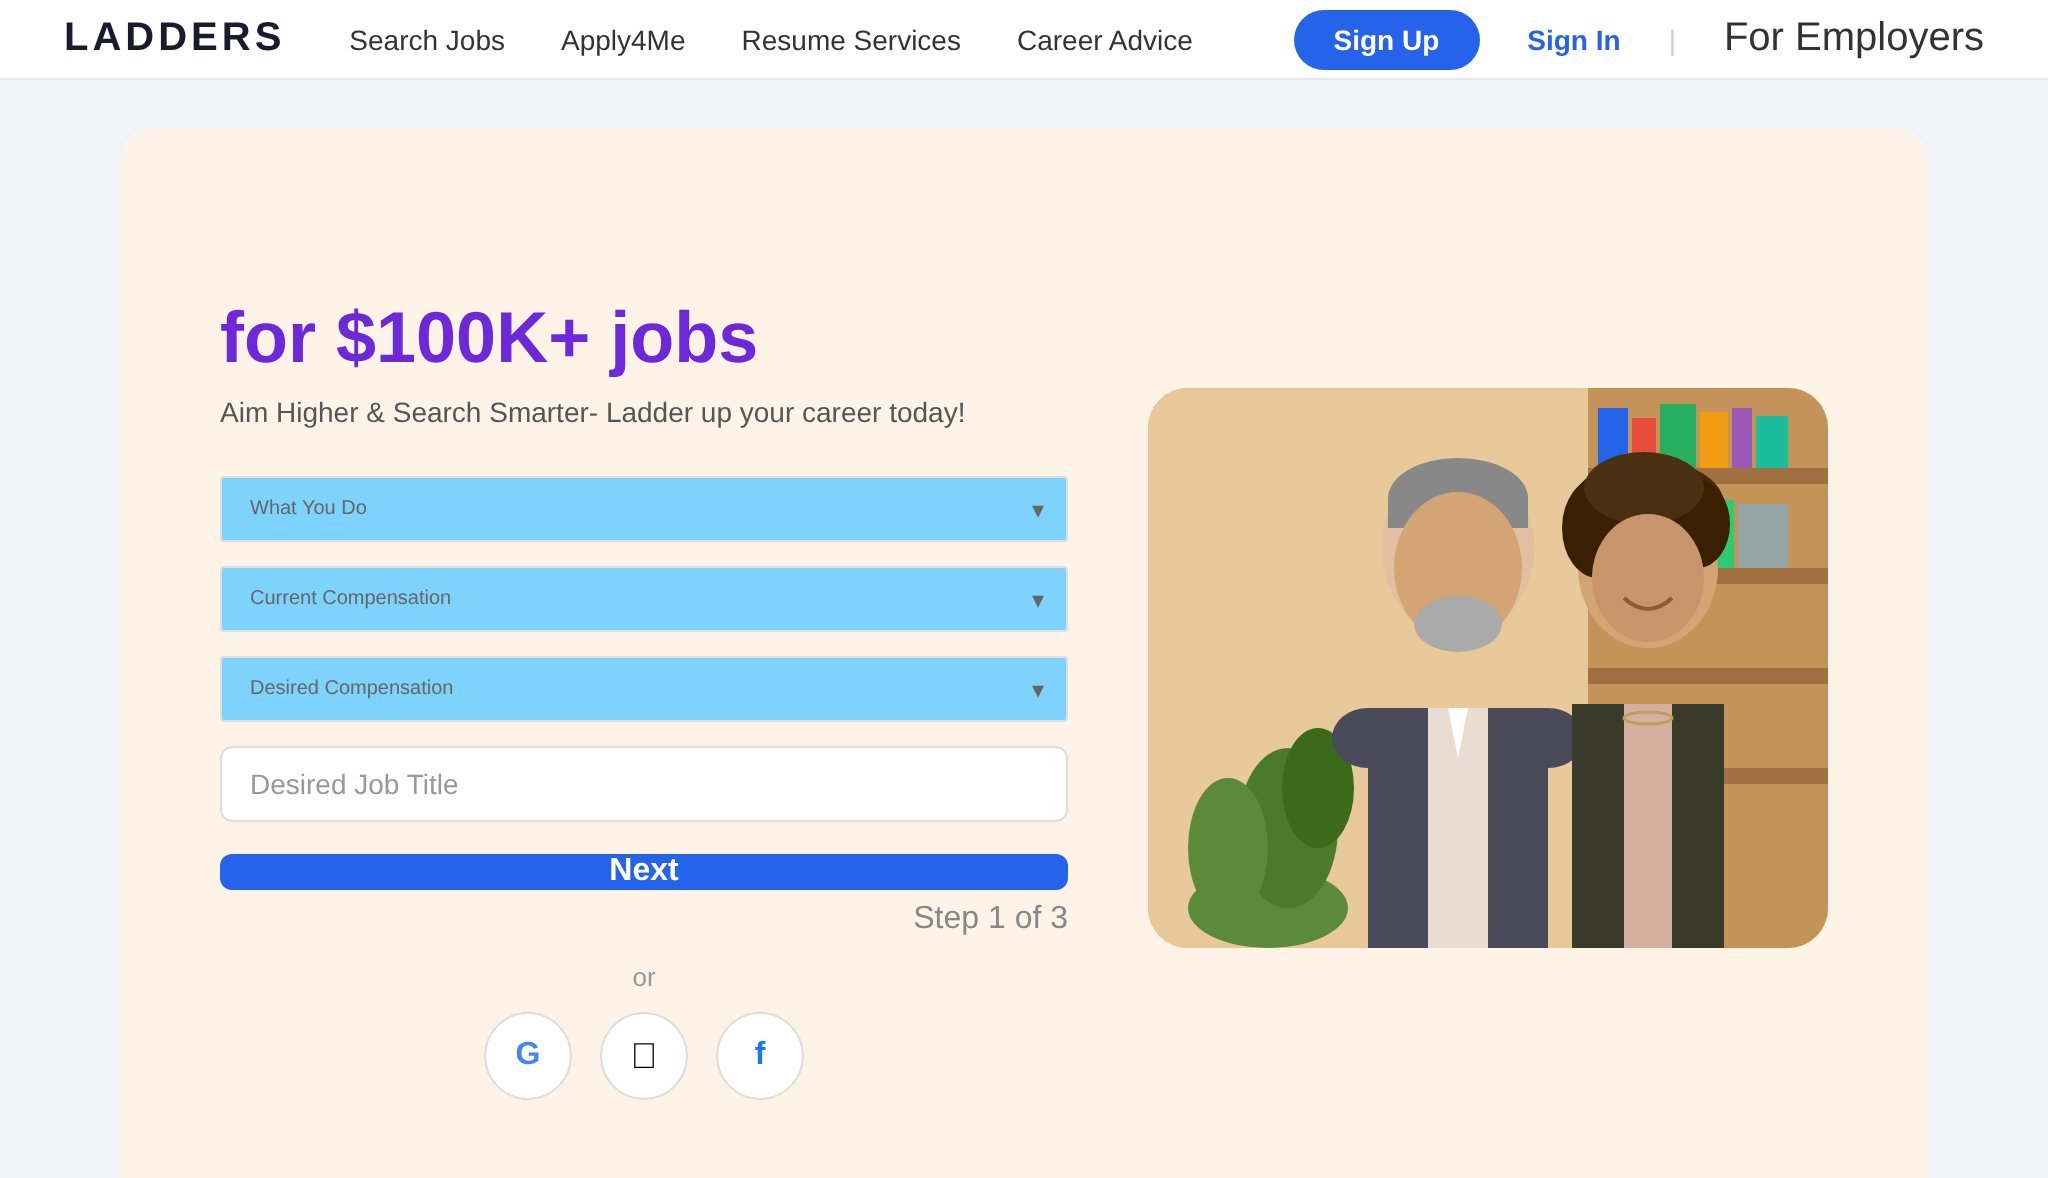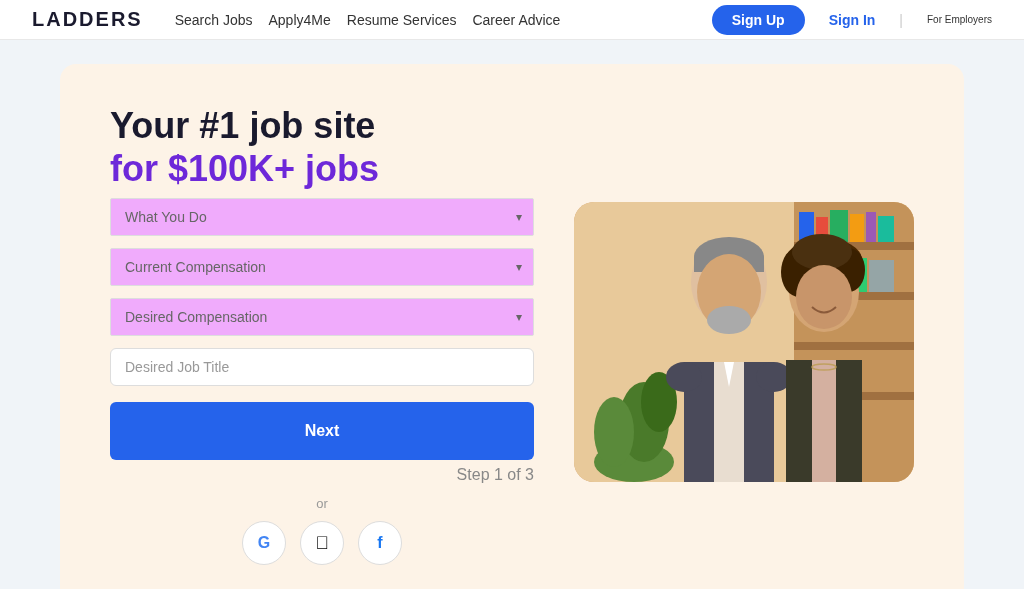--- a/index.html
+++ b/index.html
@@ -16,21 +16,21 @@
     }
     .nav-logo {
       font-weight: 800;
       font-size: 20px;
       letter-spacing: 2px;
       color: #1a1a2e;
       margin-right: 32px;
     }
     .nav-links {
       display: flex;
-      gap: 16px;
+      gap: 28px;
       flex: 1;
     }
     .nav-link {
       font-size: 14px;
       color: #333;
       text-decoration: none;
       cursor: pointer;
     }
     .nav-actions {
       display: flex;
@@ -49,21 +49,21 @@
     }
     .btn-signin {
       background: none;
       border: none;
       color: #2563eb;
       font-size: 14px;
       font-weight: 600;
       cursor: pointer;
     }
     .nav-employers {
-      font-size: 10px;
+      font-size: 20px;
       color: #333;
       cursor: pointer;
     }
     .nav-divider {
       color: #ccc;
       font-size: 14px;
     }
 
     
     .hero-wrapper {
@@ -107,22 +107,22 @@
     .form-group { margin-bottom: 12px; }
     .select-wrapper {
       position: relative;
       width: 100%;
     }
     .form-select {
       width: 100%;
       padding: 10px 36px 10px 14px;
       border: 1px solid #ddd;
       border-radius: 2px;
-      background: #f0abfc;
-      font-size: 14px;
+      background: #7dd3fc;
+      font-size: 10px;
       color: #666;
       appearance: none;
       cursor: pointer;
     }
     .select-arrow {
       position: absolute;
       right: 12px;
       top: 50%;
       transform: translateY(-50%);
       pointer-events: none;
@@ -147,21 +147,21 @@
       color: #333;
       outline: none;
     }
     .form-input::placeholder { color: #999; }
     .btn-next {
       width: 100%;
       background: #2563eb;
       color: #fff;
       border: none;
       border-radius: 6px;
-      padding: 20px;
+      padding: 0;
       font-size: 16px;
       font-weight: 600;
       cursor: pointer;
       margin-top: 4px;
     }
     .step-info {
       text-align: right;
       font-size: 16px;
       color: #888;
       margin-top: 6px;
@@ -238,23 +238,24 @@
     <button class="btn-signin">Sign In</button>
     <span class="nav-divider">|</span>
     <span class="nav-employers">For Employers</span>
   </div>
 </nav>
 
 <div class="hero-wrapper">
   <div class="hero-card">
     <div class="hero-left">
       <h1 class="hero-title">
-        <span>Your #1 job site</span><br>
+        <br>
         <span class="hero-title-yellow">for $100K+ jobs</span>
       </h1>
+      <p class="hero-subtitle">Aim Higher &amp; Search Smarter- Ladder up your career today!</p>
 
       
       <div class="form-group">
         <div class="select-wrapper">
           <select class="form-select">
             <option>What You Do</option>
           </select>
           <span class="select-arrow">▾</span>
         </div>
       </div>

